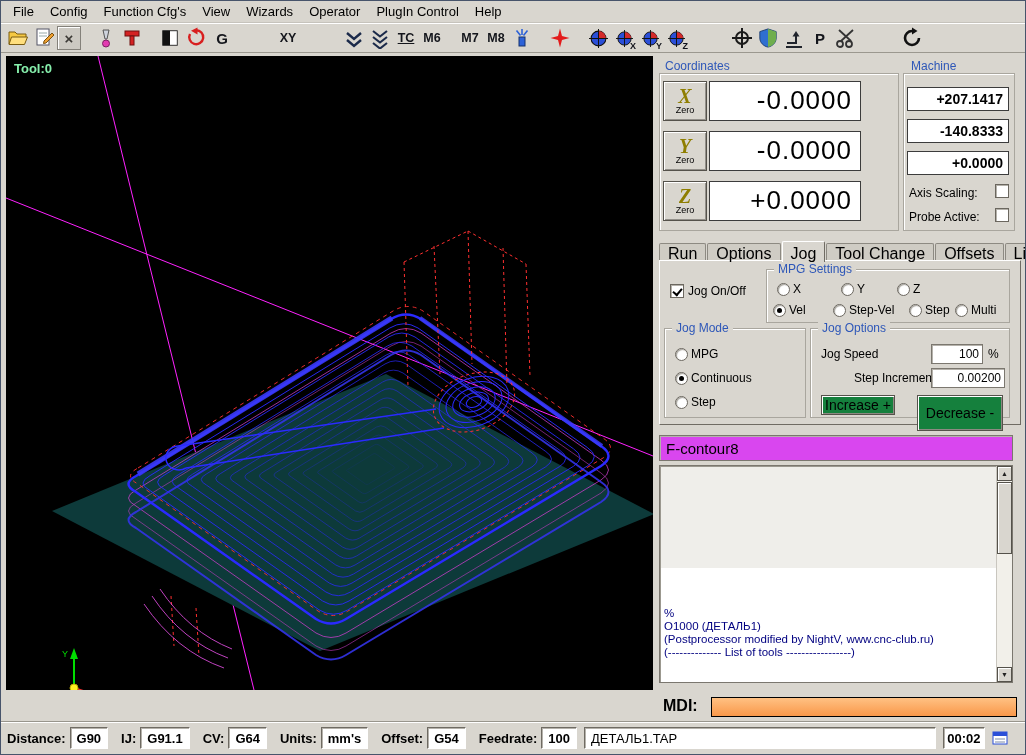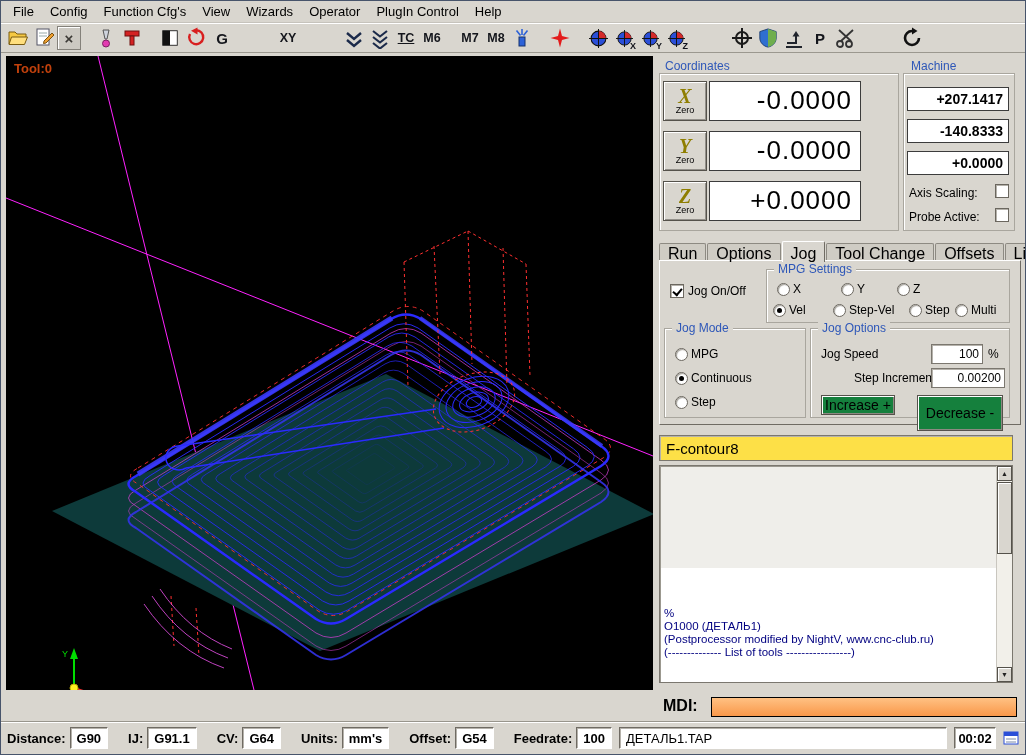--- a/index.html
+++ b/index.html
@@ -17,21 +17,21 @@
   .tbtn.txt{font-size:12.5px;color:#14161c;}
   .tbtn.big{font-size:15px;}
   .tbtn.tc{text-decoration:underline;}
   .tbtn.close{width:24px;height:24px;background:#ccc9c2;border:1px solid #84817a;box-shadow:inset 1px 1px 0 #fff;color:#3c3a36;font-size:15px;}
   .tbtn .sub{position:absolute;right:1px;bottom:0;font-size:9px;font-weight:bold;color:#10121a;}
   .sp{width:12px;flex:0 0 auto;} .sp-lg{width:40px;flex:0 0 auto;}
 
   
   .main{position:relative;height:668px;}
   .viewport{position:absolute;left:5px;top:3px;width:647px;height:634px;background:#000;}
-  .tool-label{position:absolute;left:8px;top:5px;color:#c2410c;font-size:13px;font-weight:bold;z-index:2;}
+  .tool-label{position:absolute;left:8px;top:5px;color:#86efac;font-size:13px;font-weight:bold;z-index:2;}
   .vp-svg{position:absolute;left:0;top:0;}
 
   
   .panel{position:absolute;left:656px;top:0;width:366px;height:668px;font-size:12px;}
   .group{position:absolute;border:1px solid #a9a69e;box-shadow:inset 1px 1px 0 #fff;}
   .group-title{position:absolute;top:-8px;left:7px;background:#d9d6cf;padding:0 4px;font-size:12px;color:var(--accent-blue);white-space:nowrap;}
   .panel-title{position:absolute;font-size:12px;color:var(--accent-blue);}
 
   .zero-btn{position:absolute;left:6px;width:44px;height:40px;background:#d9d6cf;border:1px solid #55524b;
     box-shadow:inset 1px 1px 0 #fff,inset -1px -1px 0 #93908a;display:flex;flex-direction:column;align-items:center;justify-content:center;cursor:pointer;}
@@ -54,37 +54,37 @@
   .radio-row{position:absolute;display:flex;align-items:center;gap:3px;font-size:12px;cursor:pointer;white-space:nowrap;}
   .radio{width:13px;height:13px;border-radius:50%;background:#fff;border:1px solid #6b675f;box-shadow:inset 1px 1px 1px #a5a29b;position:relative;flex:0 0 auto;}
   .radio.checked::after{content:"";position:absolute;left:3px;top:3px;width:5px;height:5px;border-radius:50%;background:#000;}
 
   .fld{position:absolute;background:#fff;border:1px solid #7b776f;box-shadow:inset 1px 1px 0 #b5b2ab;font-size:12px;font-family:"Liberation Sans",sans-serif;}
   input.fld{text-align:right;padding-right:3px;}
   .btn{position:absolute;background:#15803d;border:1px solid #55524b;box-shadow:inset 1px 1px 0 #fff,inset -1px -1px 0 #8d8a82;font-size:14px;display:flex;align-items:center;justify-content:center;cursor:pointer;}
   .small-label{position:absolute;font-size:12px;white-space:nowrap;}
 
   
-  .func-field{position:absolute;left:2px;top:382px;width:354px;height:26px;background:#fde047;border:1px solid #7b776f;box-shadow:inset 1px 1px 0 #b5b2ab;font-size:15px;padding:4px 5px 0 6px;}
+  .func-field{position:absolute;left:2px;top:382px;width:354px;height:26px;background:#d946ef;border:1px solid #7b776f;box-shadow:inset 1px 1px 0 #b5b2ab;font-size:15px;padding:4px 5px 0 6px;}
   .gcode{position:absolute;left:2px;top:412px;width:354px;height:218px;border:1px solid #7b776f;box-shadow:inset 1px 1px 0 #9b988f;background:linear-gradient(#efeeea 0 102px,#ffffff 102px);overflow:hidden;}
   .gcode-lines{padding:102px 20px 0 4px;font-size:11.5px;line-height:13px;color:var(--gcode-text);white-space:pre;}
   .gcode-line{min-height:13px;}
   .vscroll{position:absolute;right:0;top:0;bottom:0;width:16px;background:#f2f0ea;border-left:1px solid #c9c6bf;}
   .scroll-arrow{position:absolute;left:0;width:15px;height:15px;background:#d9d6cf;border:1px solid #55524b;box-shadow:inset 1px 1px 0 #fff;font-size:7px;display:flex;align-items:center;justify-content:center;color:#222;cursor:pointer;}
   .scroll-arrow.up{top:0;} .scroll-arrow.down{bottom:0;}
   .scroll-thumb{position:absolute;left:0;top:16px;width:15px;height:72px;background:#d9d6cf;border:1px solid #55524b;box-shadow:inset 1px 1px 0 #fff;cursor:grab;}
 
   
   .mdi-label{position:absolute;left:6px;top:644px;font-size:16px;font-weight:bold;}
   .mdi-input{position:absolute;left:54px;top:644px;width:306px;height:20px;border:1px solid #000;
     background:linear-gradient(#ffc183,var(--mdi-orange));font-size:13px;padding:0 4px;}
 
   
   .statusbar{height:33px;border-top:1px solid #98958c;box-shadow:inset 0 1px 0 #ffffff;display:flex;align-items:center;padding:0 6px;gap:7px;}
-  .sb-fields{display:flex;align-items:flex-start;gap:20px;}
+  .sb-fields{display:flex;align-items:flex-start;gap:13px;}
   .sb-pair{display:flex;align-items:center;gap:4px;}
   .sb-label{font-size:13px;font-weight:bold;white-space:nowrap;}
   .sb-box{background:#fff;border:1px solid;border-color:#6f6b63 #fff #fff #6f6b63;box-shadow:inset 1px 1px 0 #b5b2ab;height:22px;display:flex;align-items:center;justify-content:center;font-size:13px;font-weight:bold;padding:0 6px;white-space:nowrap;}
   .sb-file{width:352px;justify-content:flex-start;font-weight:normal;overflow:hidden;}
   .sb-time{width:42px;}
   .sb-icon{width:16px;height:16px;flex:0 0 auto;}
 </style>
 </head>
 <body>
 

